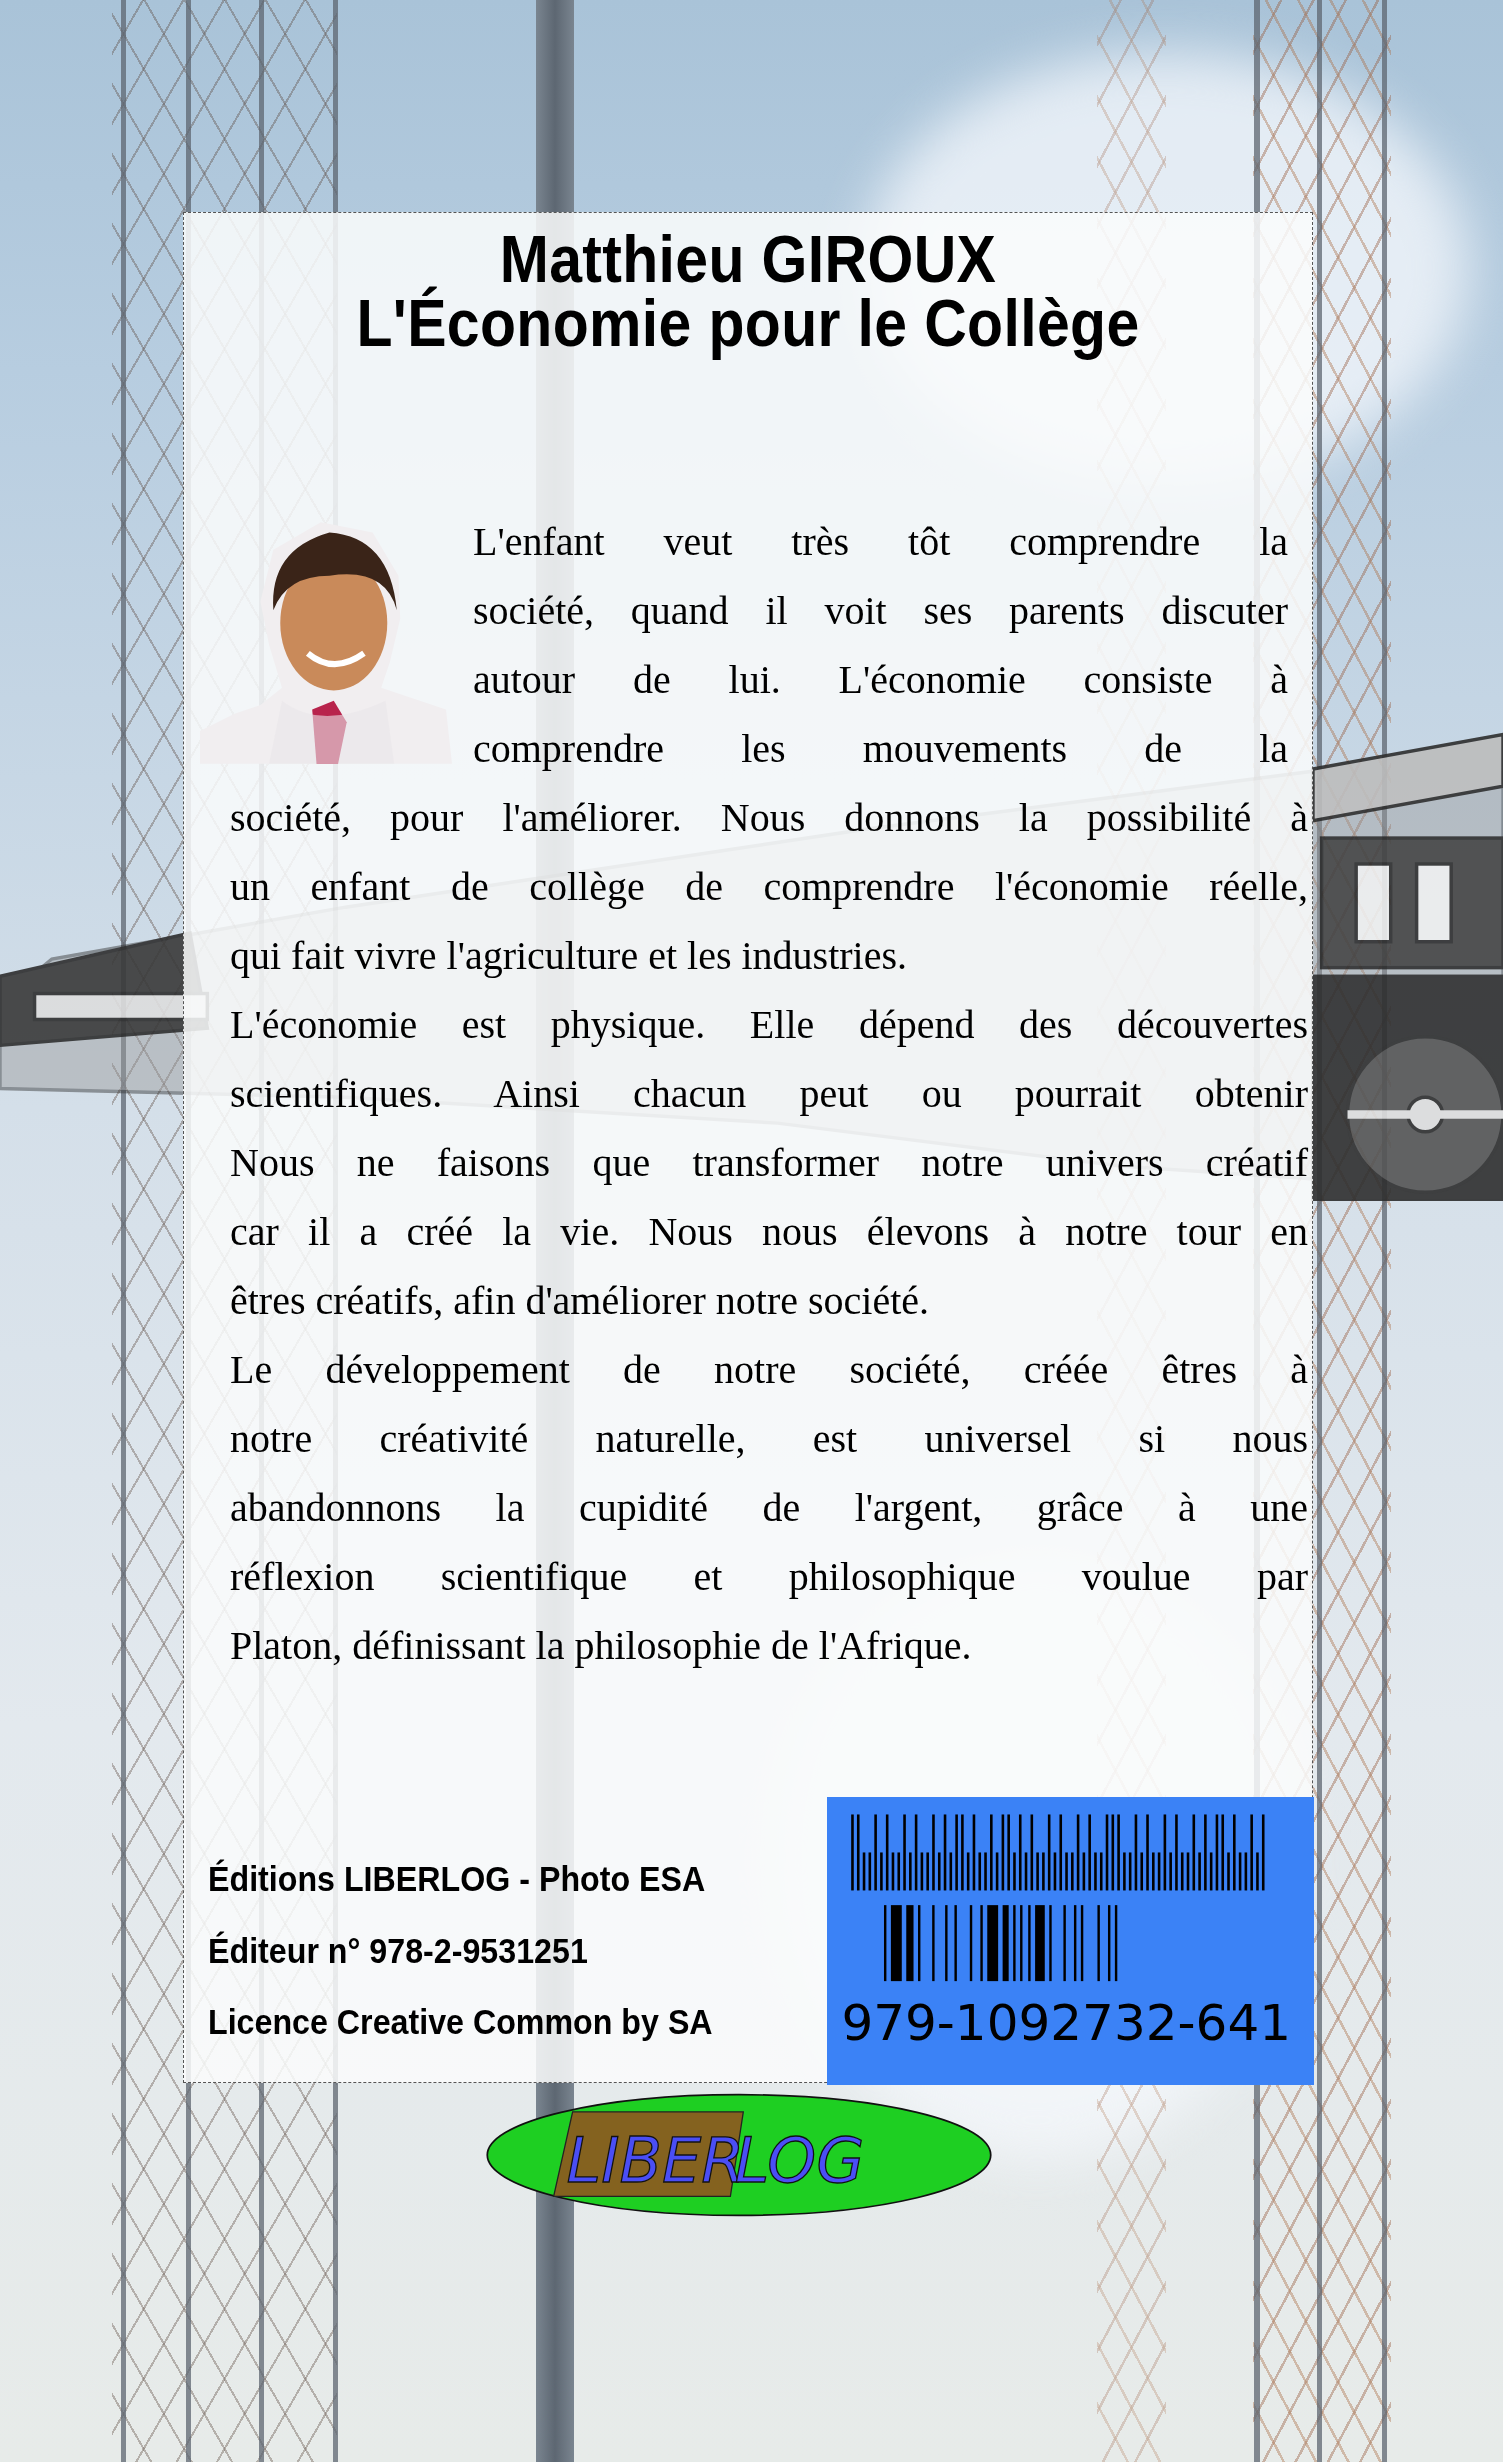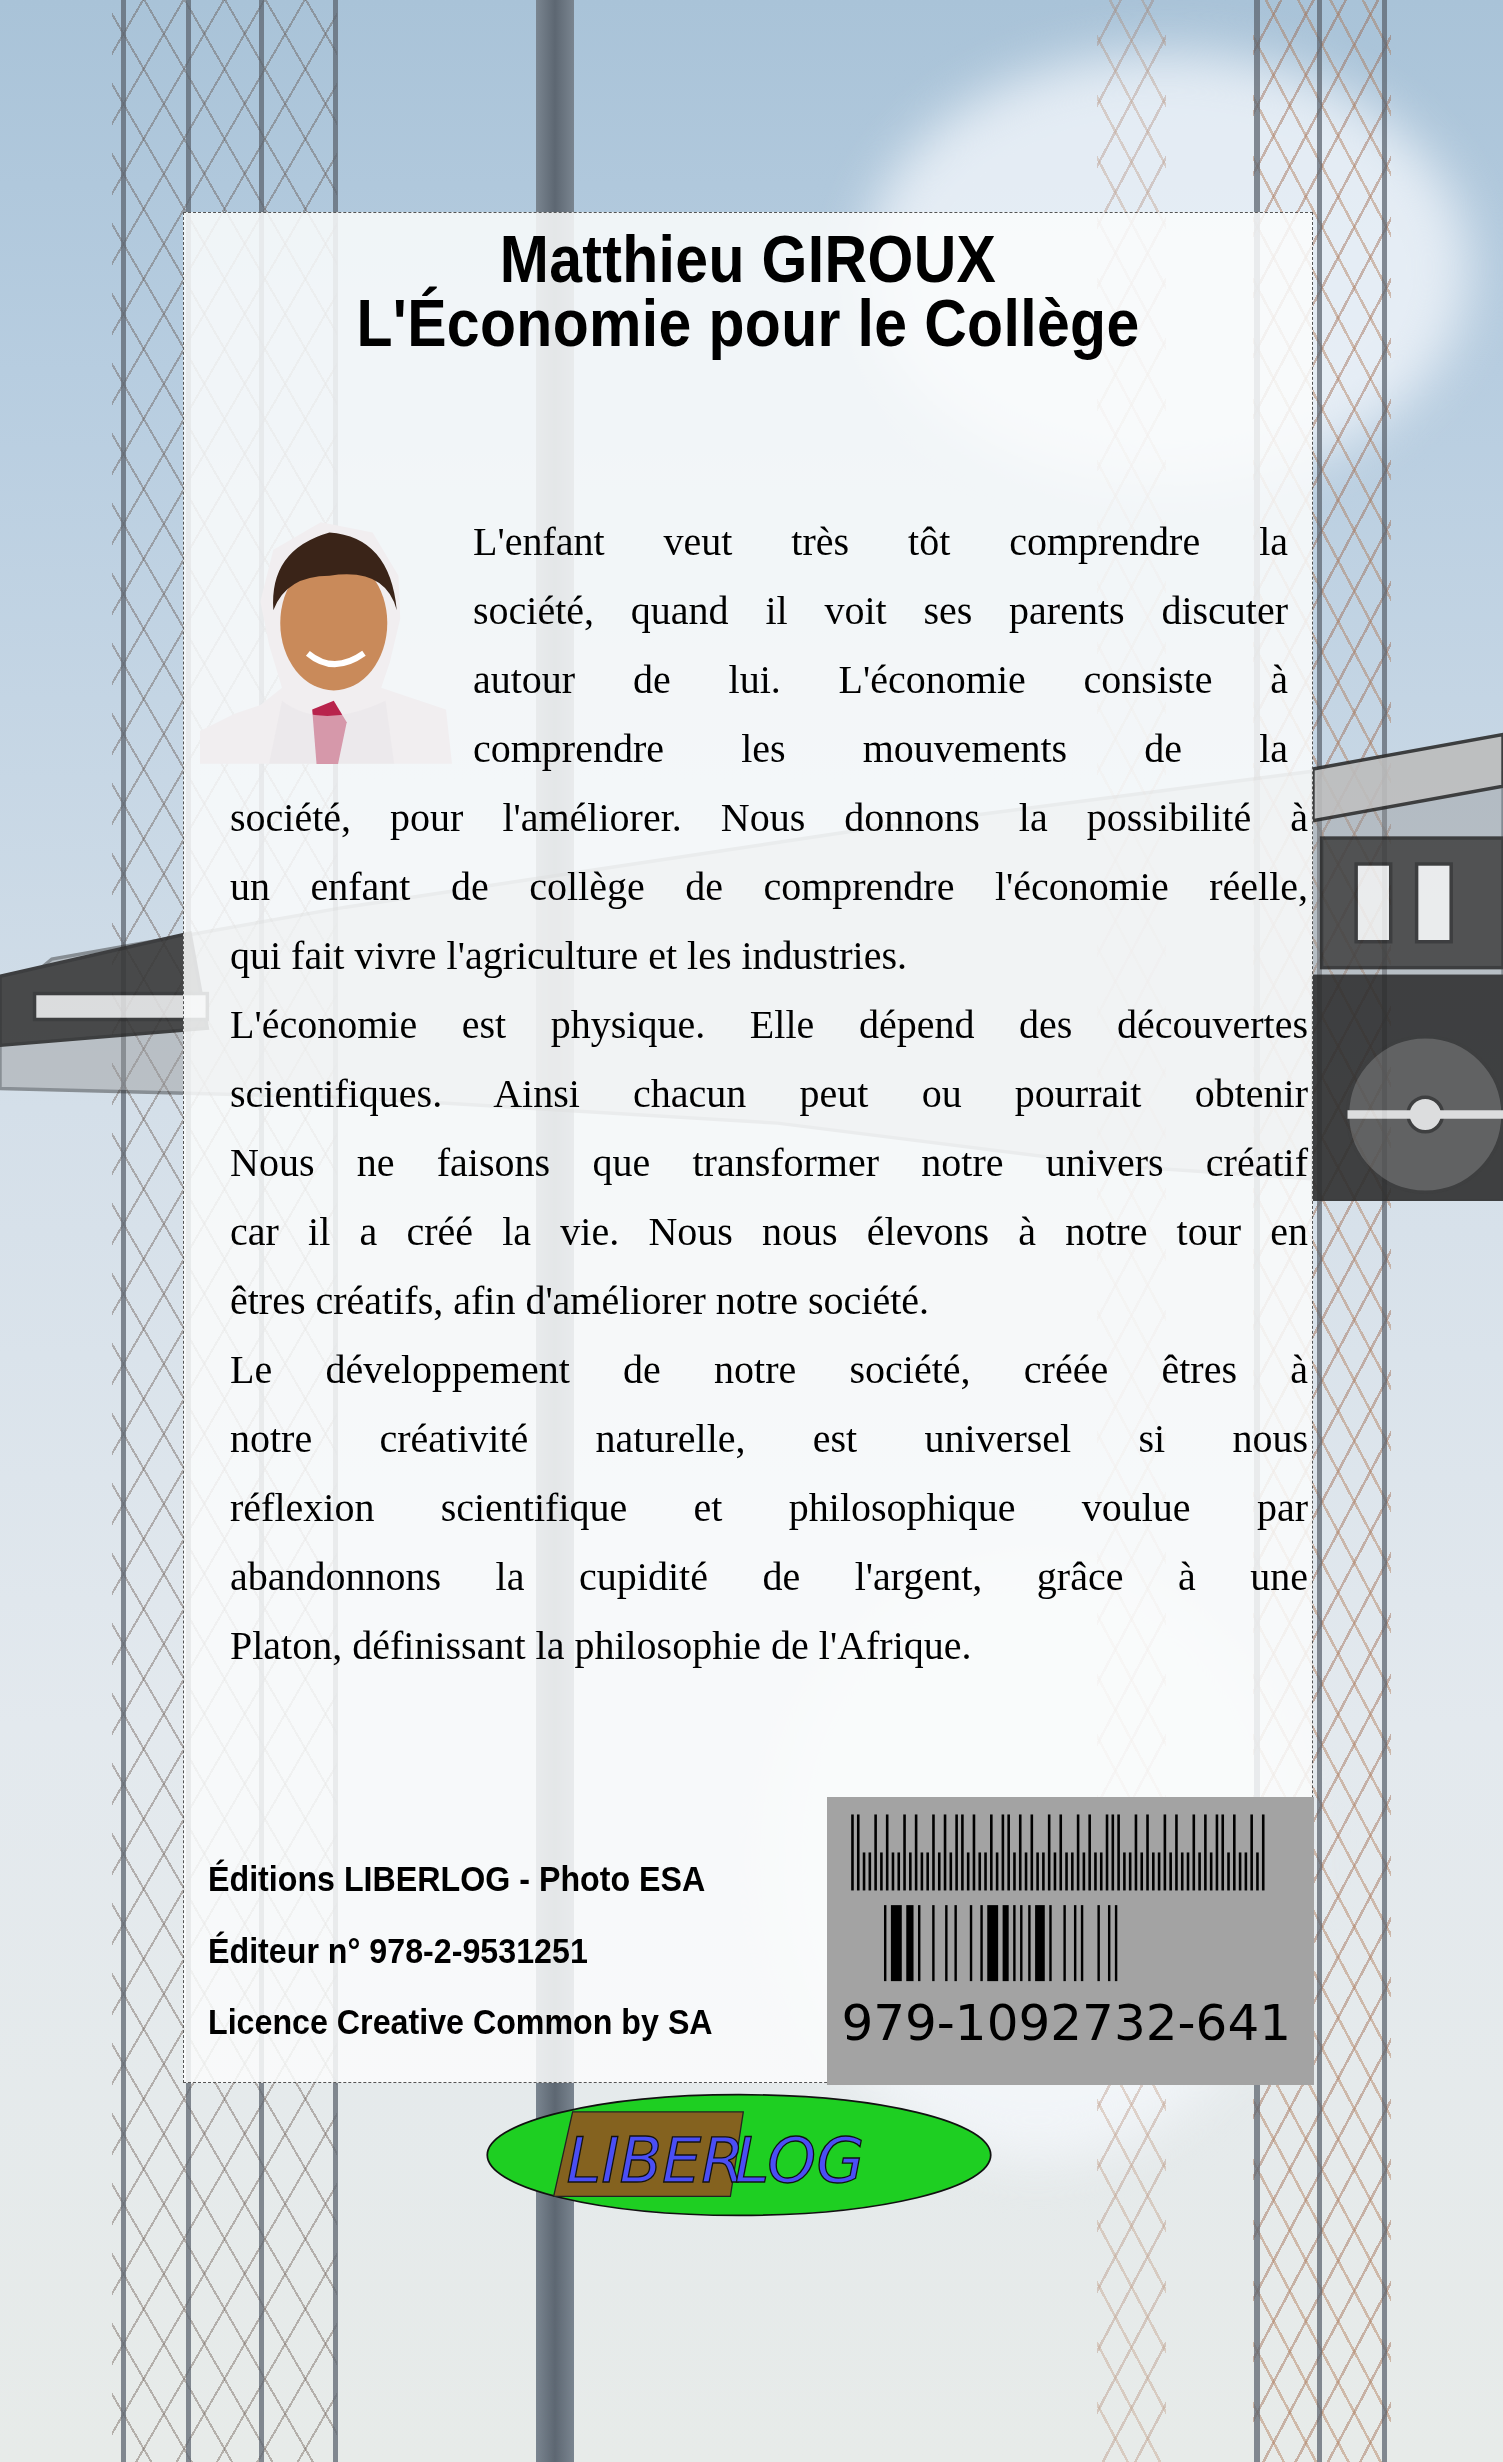--- a/index.html
+++ b/index.html
@@ -28,21 +28,21 @@
   .title1 { top:7px; }
   .title2 { top:71px; }
   .portrait { position:absolute; left:15.6px; top:302px; width:252px; height:249px; }
   .para { position:absolute; left:26px; width:1078px; font-size:40px; line-height:69px;
     color:#000; text-align:justify;font-family:Liberation Serif, serif; }
   .para.first { left:289px; width:815px; top:294px; }
   .para.flow { top:570px;margin-left:20px; }
   .line { display:block; text-align:justify; text-align-last:justify; white-space:nowrap; }
   .line.last { text-align-last:left; }
   .imprint { position:absolute; left:24px; font-weight:bold; font-size:35px; color:#000; transform-origin:left; transform:scaleX(0.92); white-space:nowrap; }
-  .barbox { position:absolute; left:643px; top:1584px; width:487px; height:288px; background:#a3a3a3; }
+  .barbox { position:absolute; left:643px; top:1584px; width:487px; height:288px; background:#3b82f6; }
   .isbn { position:absolute; left:0; right:8.6px; top:197px; text-align:center;
     font-family:"DejaVu Sans", sans-serif; font-size:50px; color:#000; }
   .logo { position:absolute; left:484px; top:2093px; width:510px; height:125px; }
 </style>
 </head>
 <body>
 
 <div class="bg">
   <div class="cloud" style="left:864px;top:52px;width:605px;height:432px;"></div>
   <div class="cloud" style="left:778px;top:1555px;width:518px;height:605px;"></div>
@@ -106,22 +106,22 @@
       <span class="line">société, pour l'améliorer. Nous donnons la possibilité à</span>
       <span class="line">un enfant de collège de comprendre l'économie réelle,</span>
       <span class="line last">qui fait vivre l'agriculture et les industries.</span>
       <span class="line">L'économie est physique. Elle dépend des découvertes</span>
       <span class="line">scientifiques. Ainsi chacun peut ou pourrait obtenir</span>
       <span class="line">Nous ne faisons que transformer notre univers créatif</span>
       <span class="line">car il a créé la vie. Nous nous élevons à notre tour en</span>
       <span class="line last">êtres créatifs, afin d'améliorer notre société.</span>
       <span class="line">Le développement de notre société, créée êtres à</span>
       <span class="line">notre créativité naturelle, est universel si nous</span>
+      <span class="line">abandonnons la cupidité de l'argent, grâce à une</span>
       <span class="line">réflexion scientifique et philosophique voulue par</span>
-      <span class="line">abandonnons la cupidité de l'argent, grâce à une</span>
       <span class="line last">Platon, définissant la philosophie de l'Afrique.</span>
     </div>
 
   <div class="imprint" style="top:1646px;">Éditions LIBERLOG - Photo ESA</div>
   <div class="imprint" style="top:1718px;">Éditeur n° 978-2-9531251</div>
   <div class="imprint" style="top:1789px;">Licence Creative Common by SA</div>
 
   <div class="barbox">
     <svg id="bars" width="487" height="199" style="position:absolute;left:0;top:0" viewBox="0 0 564 230">
         <rect x="28" width="3" y="20" height="88" fill="#000"></rect>

